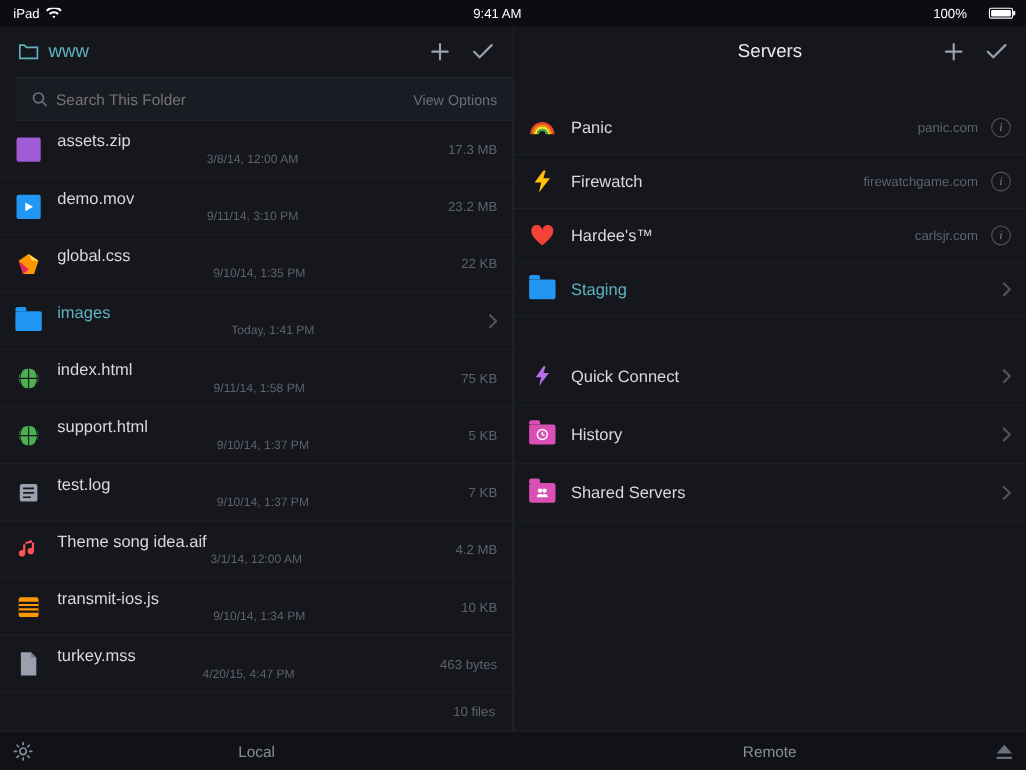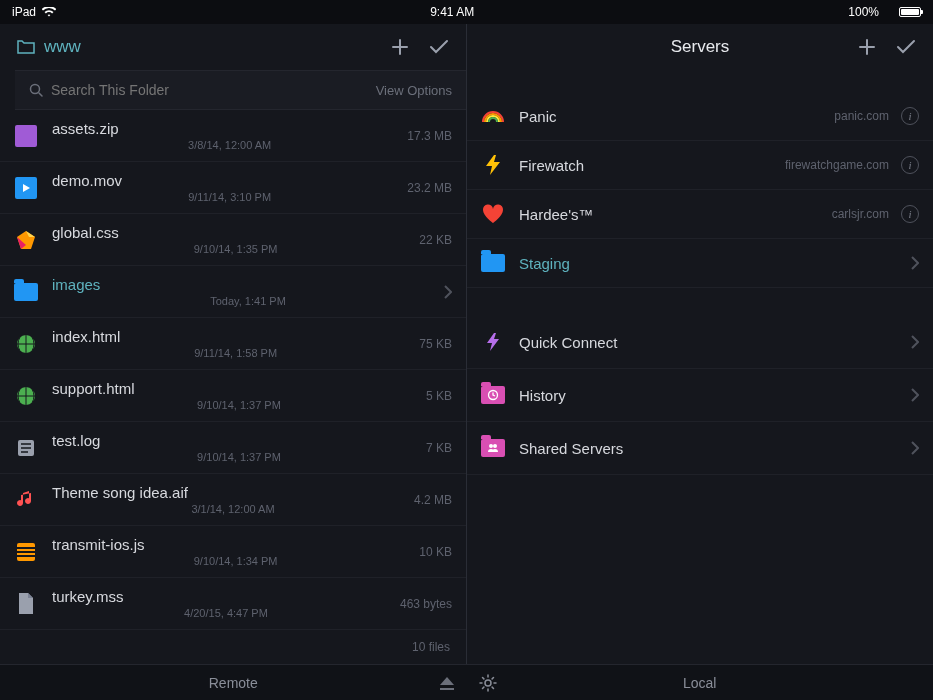--- a/index.html
+++ b/index.html
@@ -477,29 +477,29 @@
             </div>
           </div>
         </div>
     </div>
   </div>
 
 </div>
 
 <div class="bottombar">
   <div class="half">
-    <span class="label">Remote</span>
-    <span class="corner-right">
-      <svg width="16" height="14" viewBox="0 0 16 14">
-          <path d="M8 1l7 8H1l7-8z M1 12h14v2H1z" fill="#6b6f7a"></path>
-        </svg>
-    </span>
-  </div>
-  <div class="half">
     <span class="corner-left">
       <svg width="18" height="18" viewBox="0 0 18 18">
           <circle cx="9" cy="9" r="3" fill="none" stroke="#8a8e99" stroke-width="1.5"></circle>
           <path d="M9 1v2M9 15v2M1 9h2M15 9h2M3.5 3.5l1.4 1.4M13.1 13.1l1.4 1.4M14.5 3.5l-1.4 1.4M4.9 13.1l-1.4 1.4" stroke="#8a8e99" stroke-width="1.5" stroke-linecap="round"></path>
         </svg>
     </span>
     <span class="label">Local</span>
   </div>
+  <div class="half">
+    <span class="label">Remote</span>
+    <span class="corner-right">
+      <svg width="16" height="14" viewBox="0 0 16 14">
+          <path d="M8 1l7 8H1l7-8z M1 12h14v2H1z" fill="#6b6f7a"></path>
+        </svg>
+    </span>
+  </div>
 </div>
 
 </body></html>

